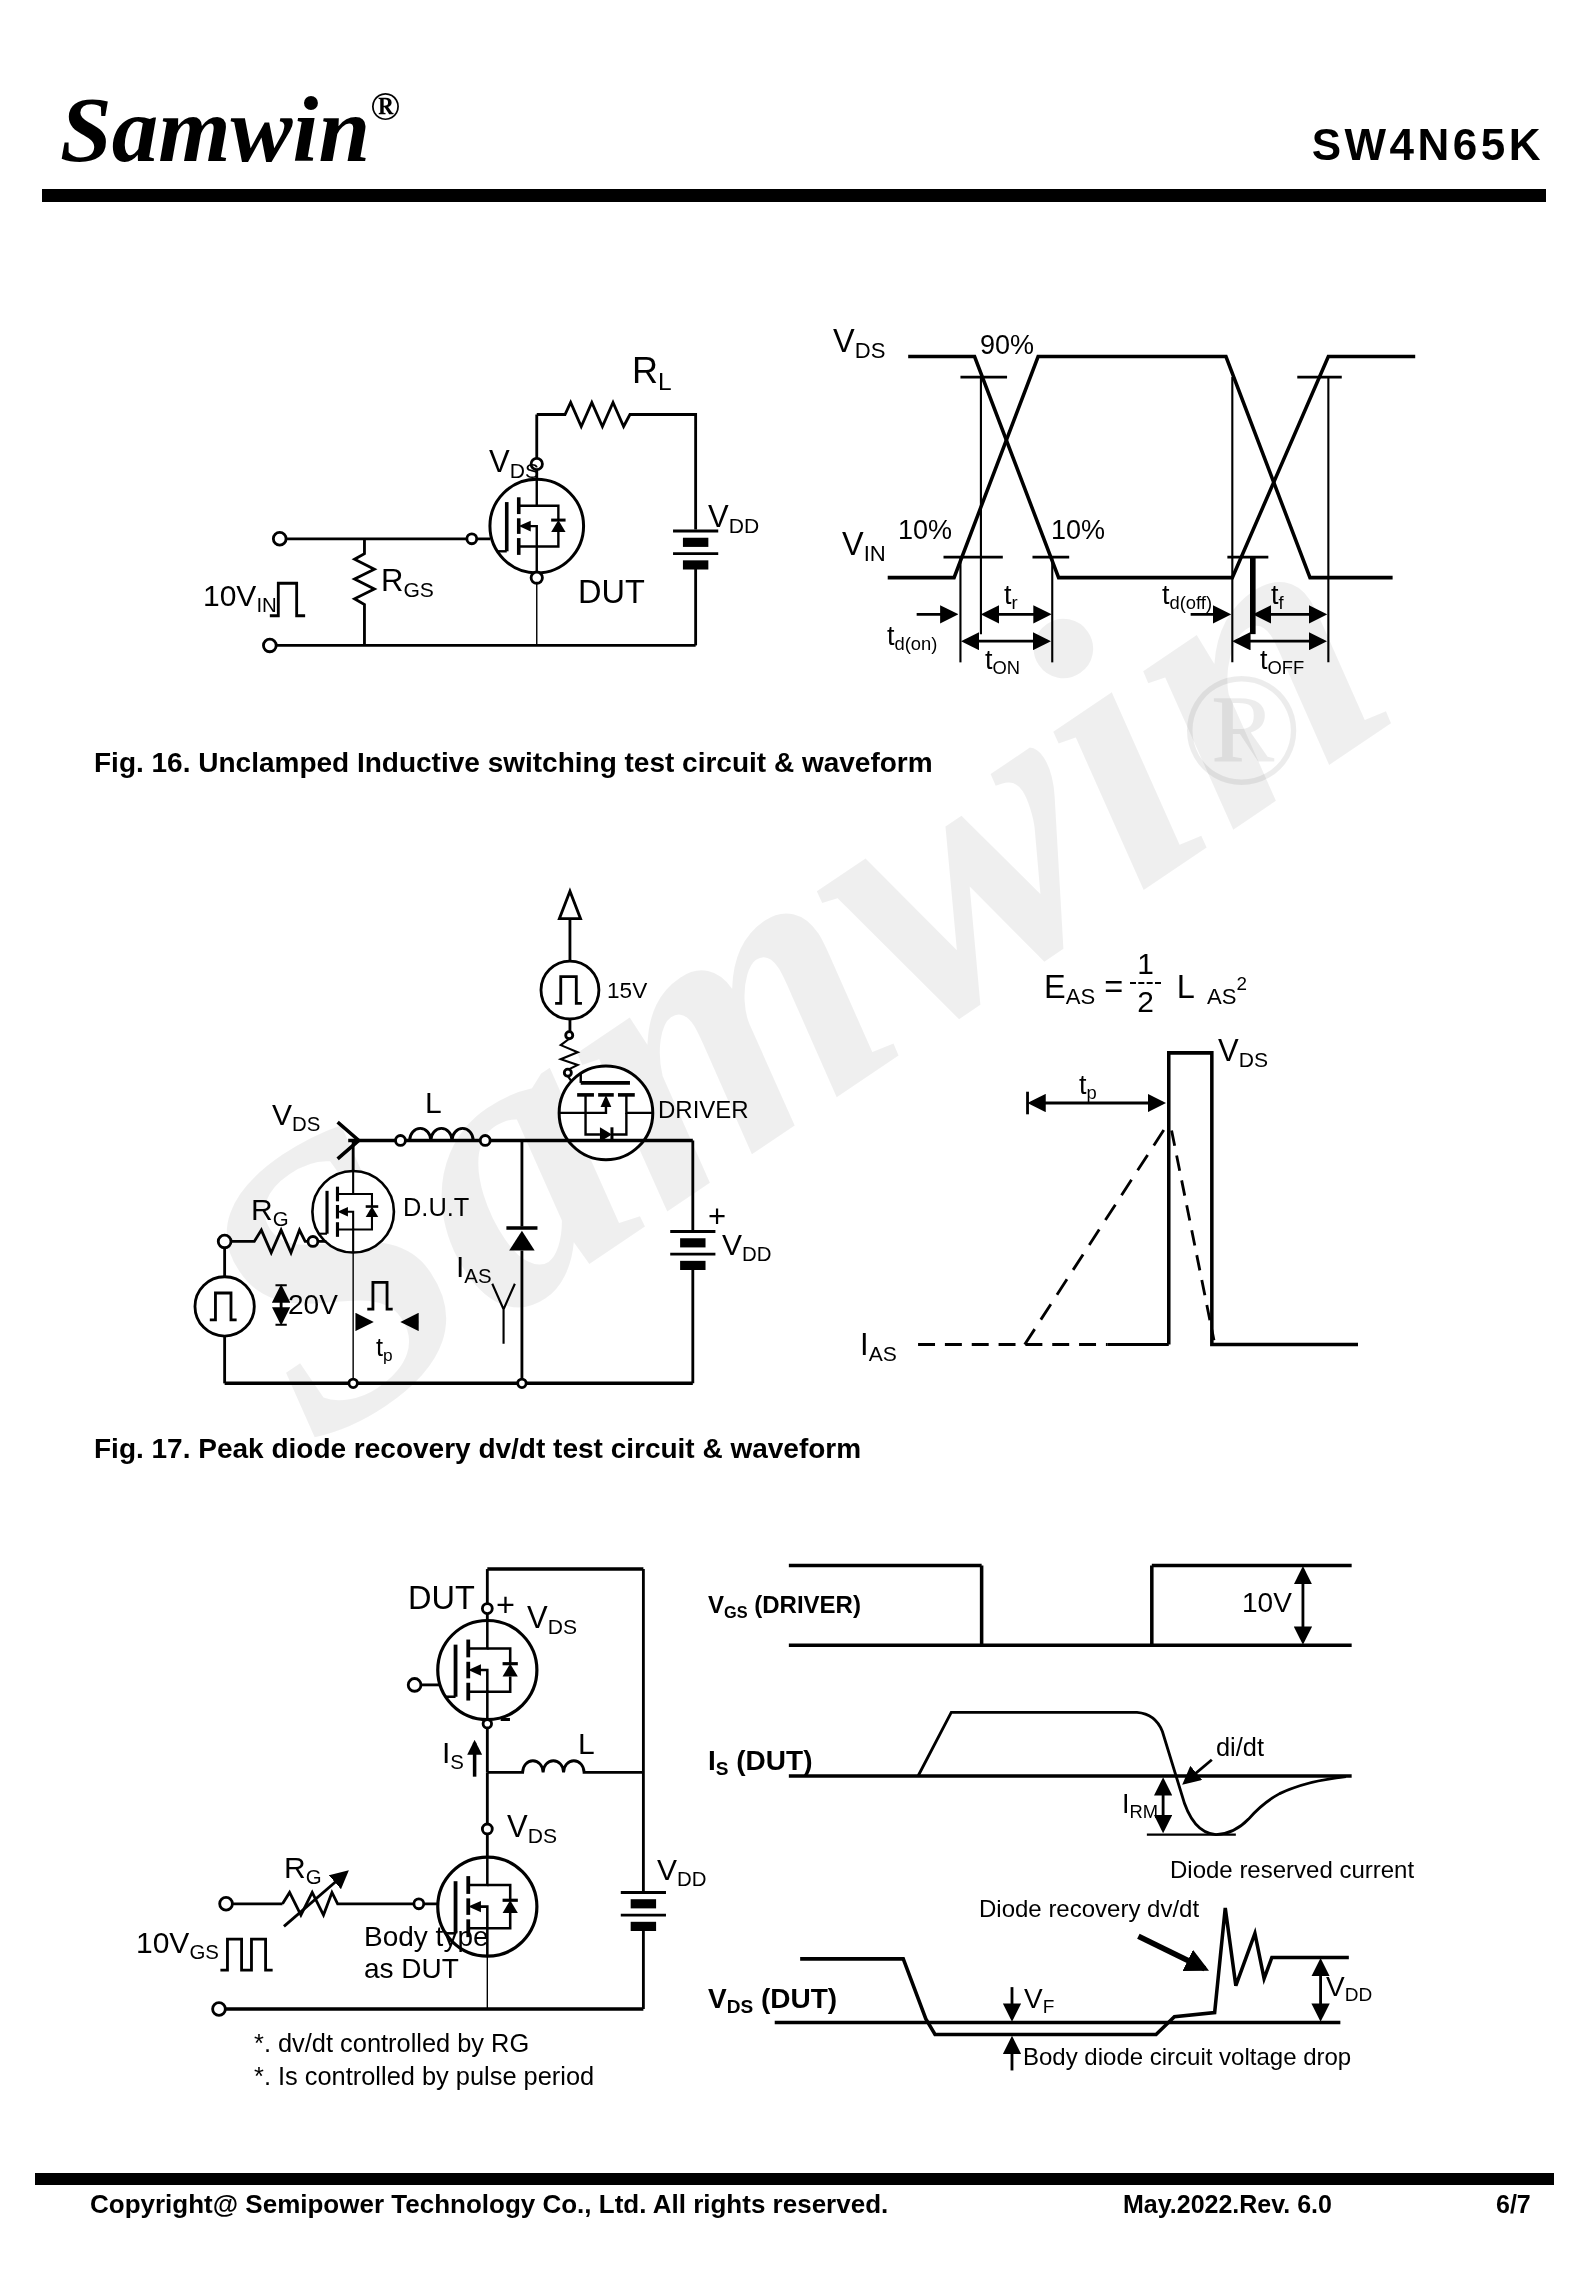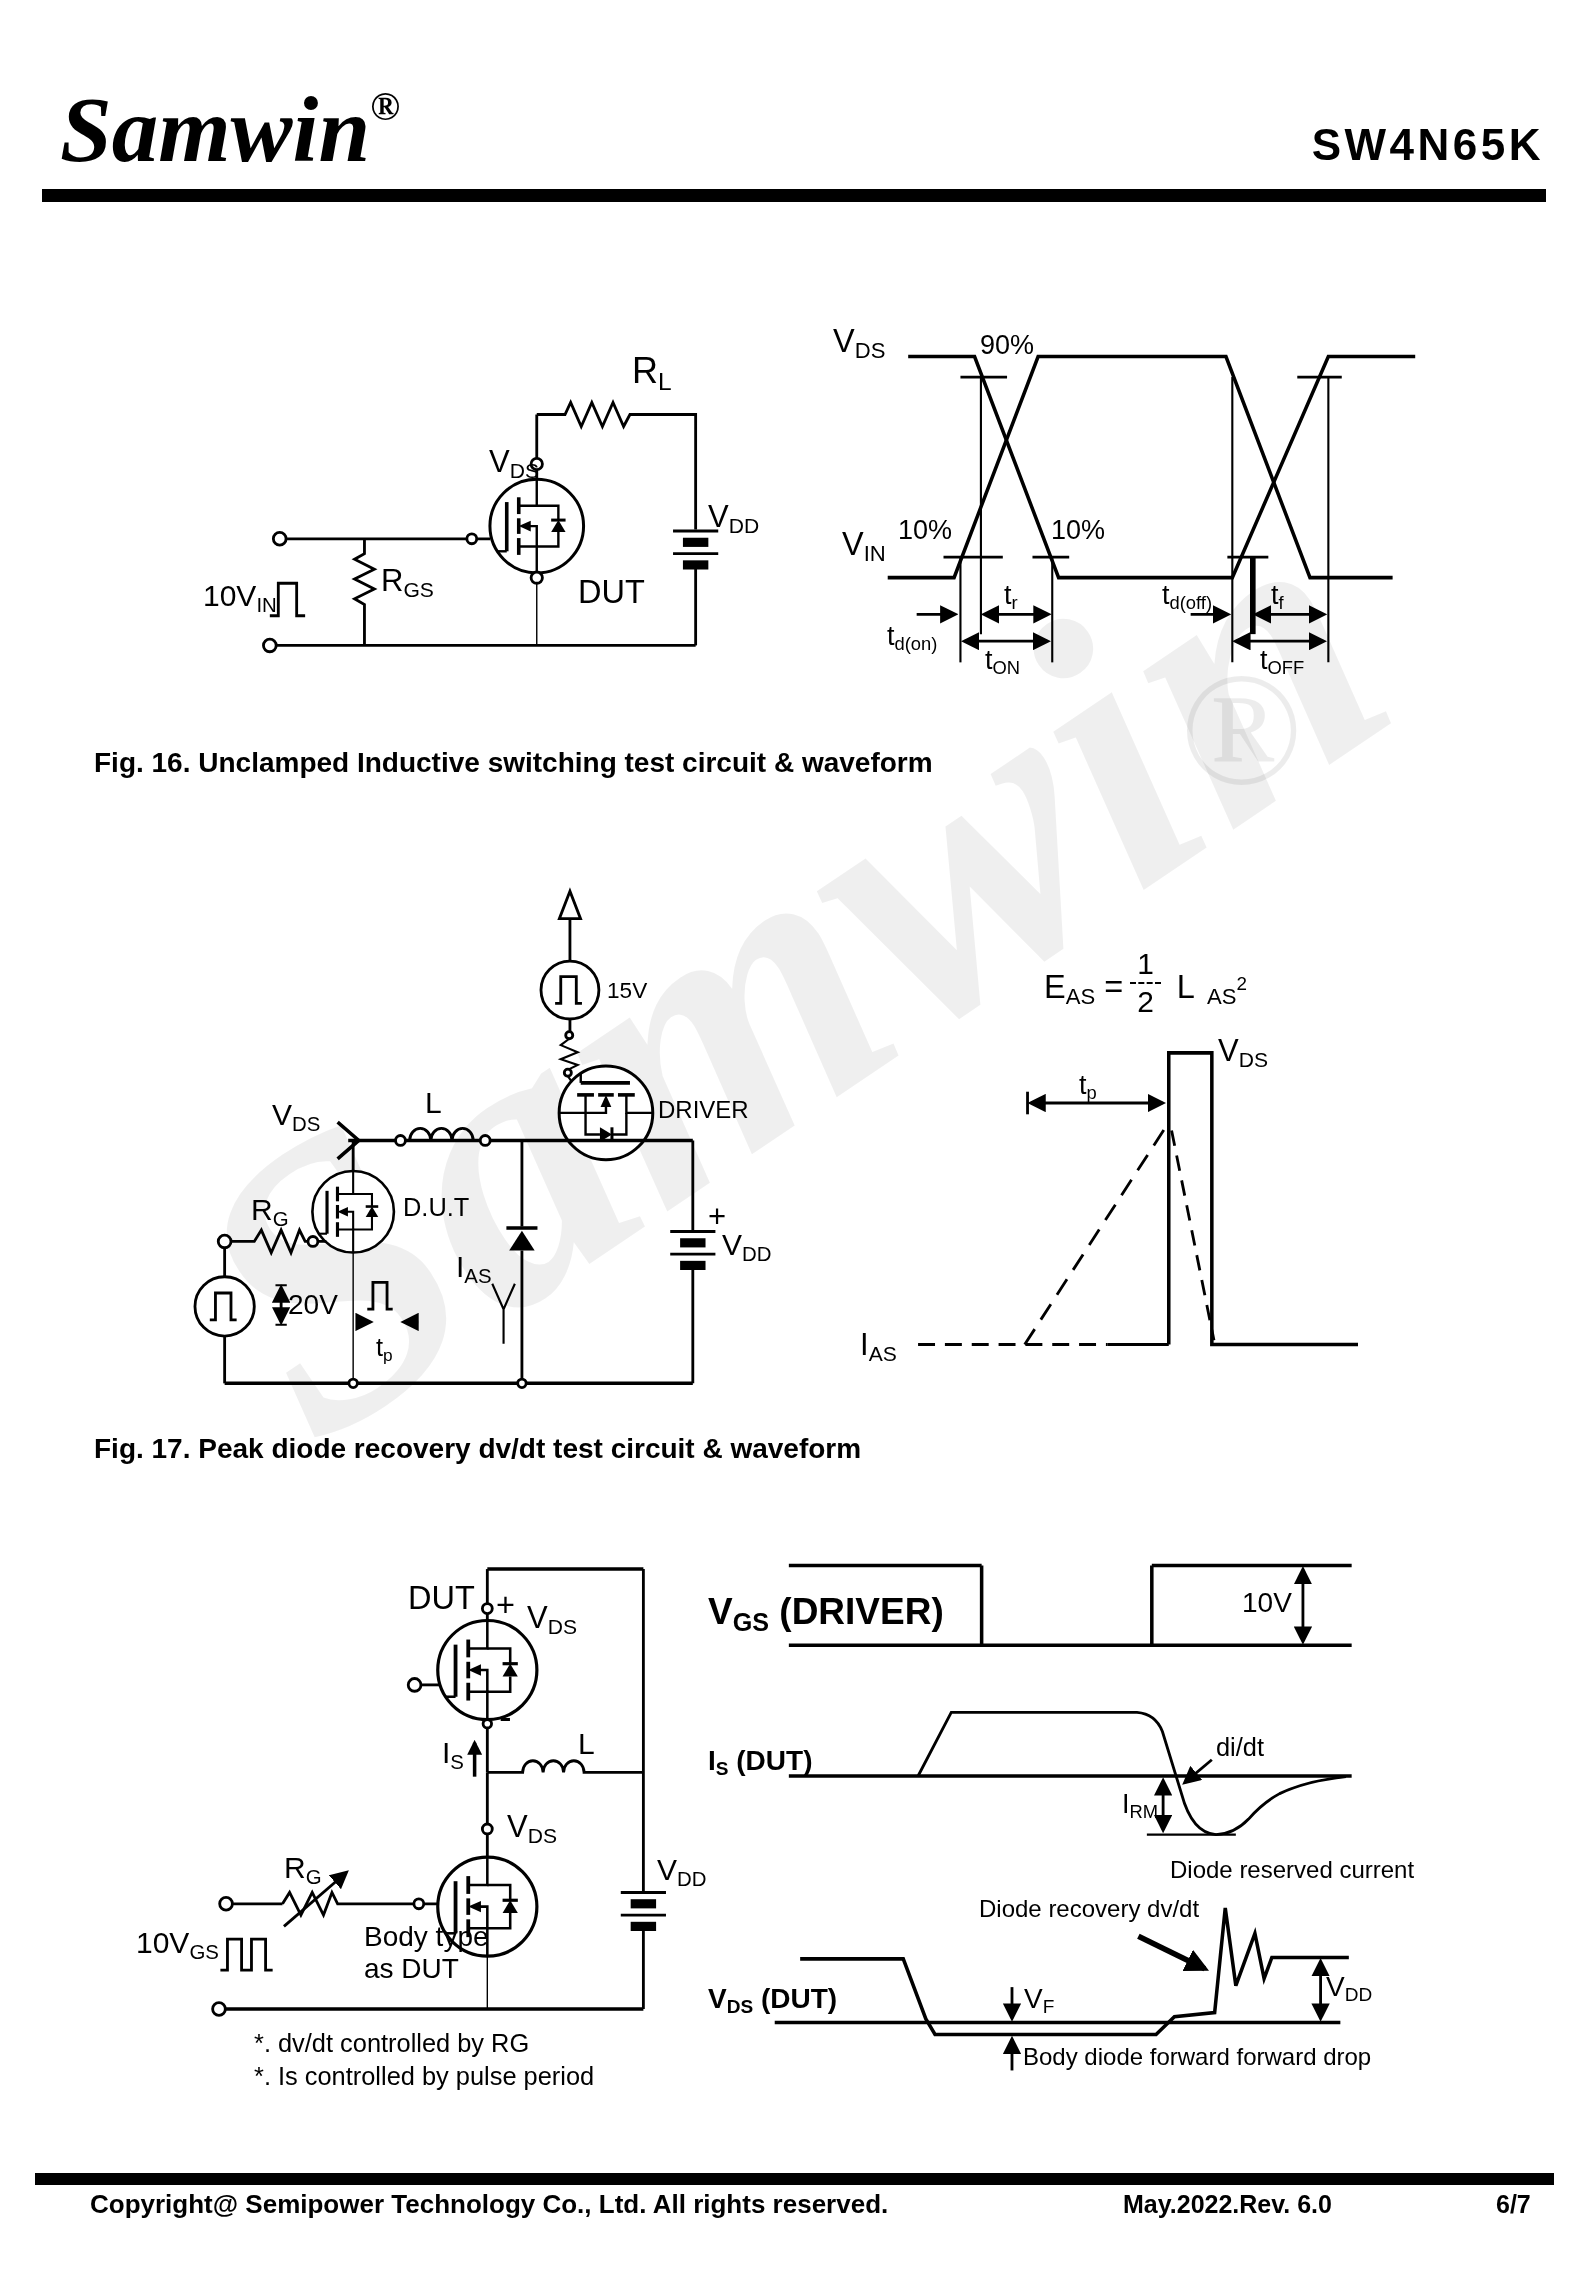--- a/index.html
+++ b/index.html
@@ -261,31 +261,31 @@
   <div class="lb" style="left:578px;top:1729px;font-size:30px;">L</div>
   <div class="lb" style="left:507px;top:1811px;font-size:31px;"><span>V</span><sub>DS</sub></div>
   <div class="lb" style="left:284px;top:1853px;font-size:30px;"><span>R</span><sub>G</sub></div>
   <div class="lb" style="left:136px;top:1928px;font-size:30px;"><span>10V</span><sub>GS</sub></div>
   <div class="lb" style="left:364px;top:1923px;font-size:28px;">Body type</div>
   <div class="lb" style="left:364px;top:1955px;font-size:28px;">as DUT</div>
   <div class="lb" style="left:657px;top:1855px;font-size:30px;"><span>V</span><sub>DD</sub></div>
   <div class="lb" style="left:254px;top:2031px;font-size:25.4px;">*. dv/dt controlled by RG</div>
   <div class="lb" style="left:254px;top:2064px;font-size:25.4px;">*. Is controlled by pulse period</div>
 
-  <div class="lb b" style="left:708px;top:1593px;font-size:37px;"><span>V</span><sub>GS</sub><span> (DRIVER)</span></div>
+  <div class="lb b" style="left:708px;top:1593px;font-size:24px;"><span>V</span><sub>GS</sub><span> (DRIVER)</span></div>
   <div class="lb" style="left:1242px;top:1589px;font-size:28px;">10V</div>
   <div class="lb b" style="left:708px;top:1747px;font-size:28px;"><span>I</span><sub>S</sub><span> (DUT)</span></div>
   <div class="lb" style="left:1216px;top:1735px;font-size:25.4px;">di/dt</div>
   <div class="lb" style="left:1122px;top:1791px;font-size:27px;"><span>I</span><sub>RM</sub></div>
   <div class="lb" style="left:1170px;top:1858px;font-size:24px;">Diode reserved current</div>
   <div class="lb" style="left:979px;top:1897px;font-size:24px;">Diode recovery dv/dt</div>
   <div class="lb b" style="left:708px;top:1985px;font-size:28px;"><span>V</span><sub>DS</sub><span> (DUT)</span></div>
   <div class="lb" style="left:1024px;top:1985px;font-size:28px;"><span>V</span><sub>F</sub></div>
   <div class="lb" style="left:1326px;top:1973px;font-size:28px;"><span>V</span><sub>DD</sub></div>
-  <div class="lb" style="left:1023px;top:2045px;font-size:24px;">Body diode forward forward drop</div>
+  <div class="lb" style="left:1023px;top:2045px;font-size:24px;">Body diode circuit voltage drop</div>
 
   <div class="hbar" style="left:35px;top:2173px;width:1519px;height:12px;"></div>
   <div class="lb b" style="left:90px;top:2191px;font-size:26px;">Copyright@ Semipower Technology Co., Ltd. All rights reserved.</div>
   <div class="lb b" style="left:1123px;top:2192px;font-size:25px;">May.2022.Rev. 6.0</div>
   <div class="lb b" style="left:1496px;top:2192px;font-size:25px;">6/7</div>
 
 </div>
 
 
 </body></html>

